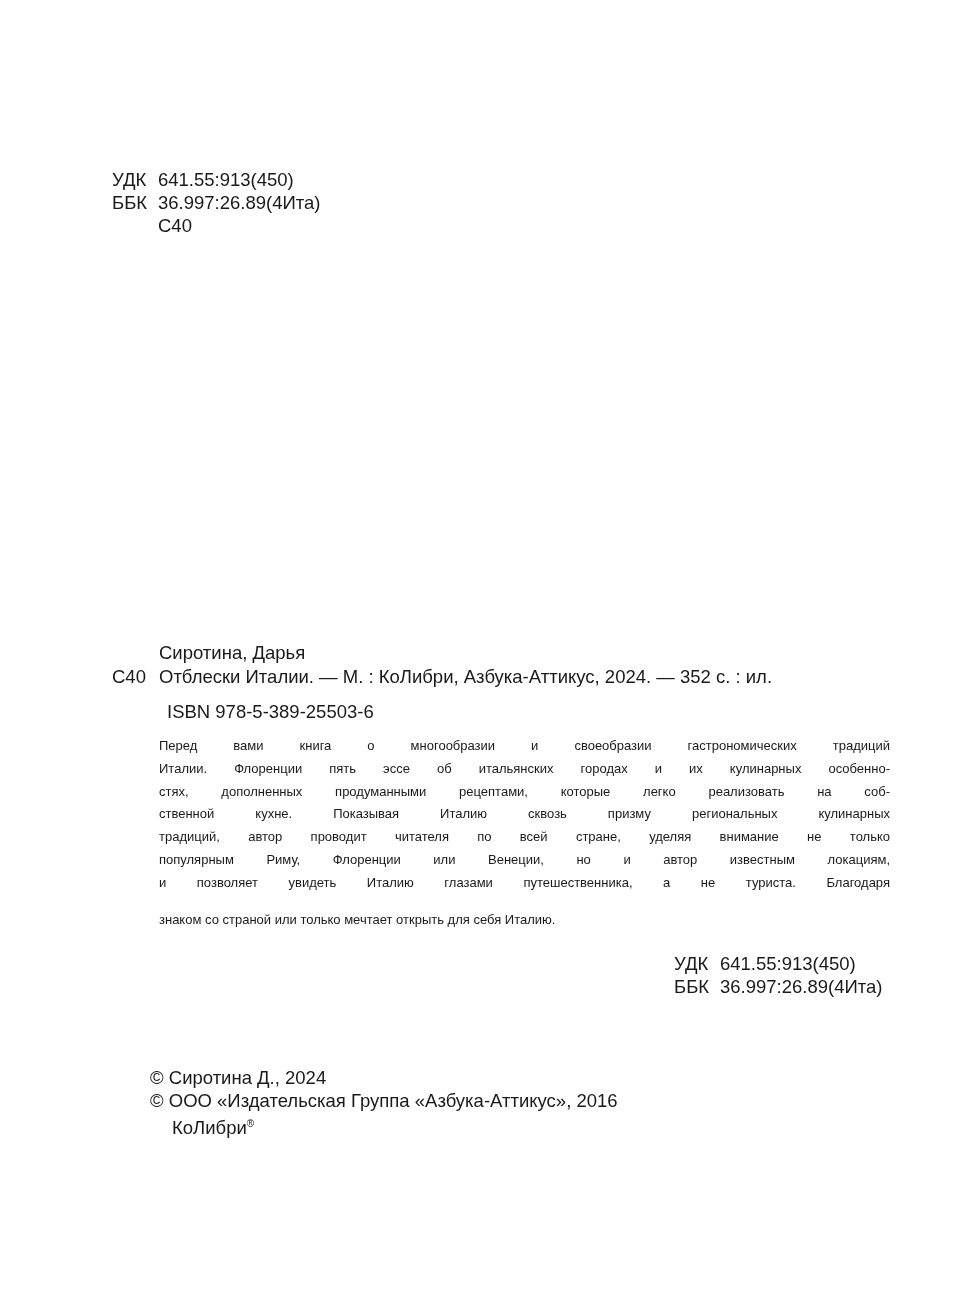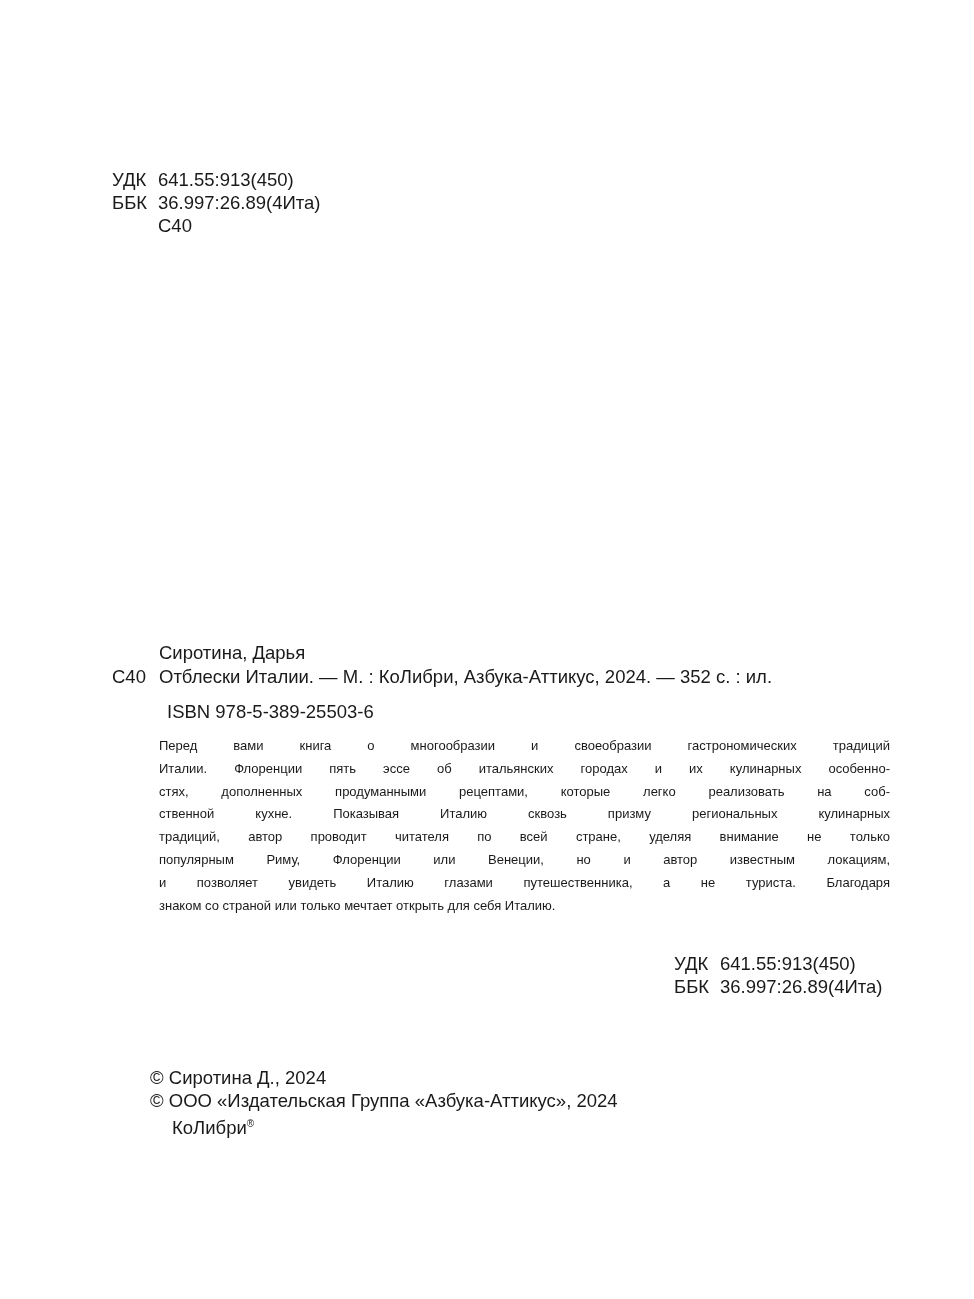--- a/index.html
+++ b/index.html
@@ -38,21 +38,21 @@
       font-size: 13px;
       line-height: 22.8px;
       text-align: justify;
     }
     #annotation .ln {
       display: block;
       text-align: justify;
       text-align-last: justify;
       white-space: nowrap;
     }
-    #annotation .ln.last { text-align-last: left; }
+    #annotation .ln.last { text-align-last: left; margin-top: 14px; }
 
     
     #bottom-class { left: 674px; top: 952px; }
     #bottom-class .row { display: block; height: 23px; }
     #bottom-class .lbl { display: inline-block; width: 46px; }
 
     
     #copyright { left: 150px; top: 1066px; }
     #copyright .row { display: block; height: 23px; }
     #copyright .indent { padding-left: 22px; }
@@ -93,17 +93,17 @@
   <span class="row">
     <span class="lbl">УДК</span><span>641.55:913(450)</span>
   </span>
   <span class="row">
     <span class="lbl">ББК</span><span>36.997:26.89(4Ита)</span>
   </span>
 </div>
 
 <div id="copyright" class="abs t18">
   <span class="row">© Сиротина Д., 2024</span>
-  <span class="row">© ООО «Издательская Группа «Азбука-Аттикус», 2024</span>
+  <span class="row">© ООО «Издательская Группа «Азбука-Аттикус», 2016</span>
   <span class="row indent">
     <span>КоЛибри</span><sup class="reg">®</sup>
   </span>
 </div>
 
 </body></html>

